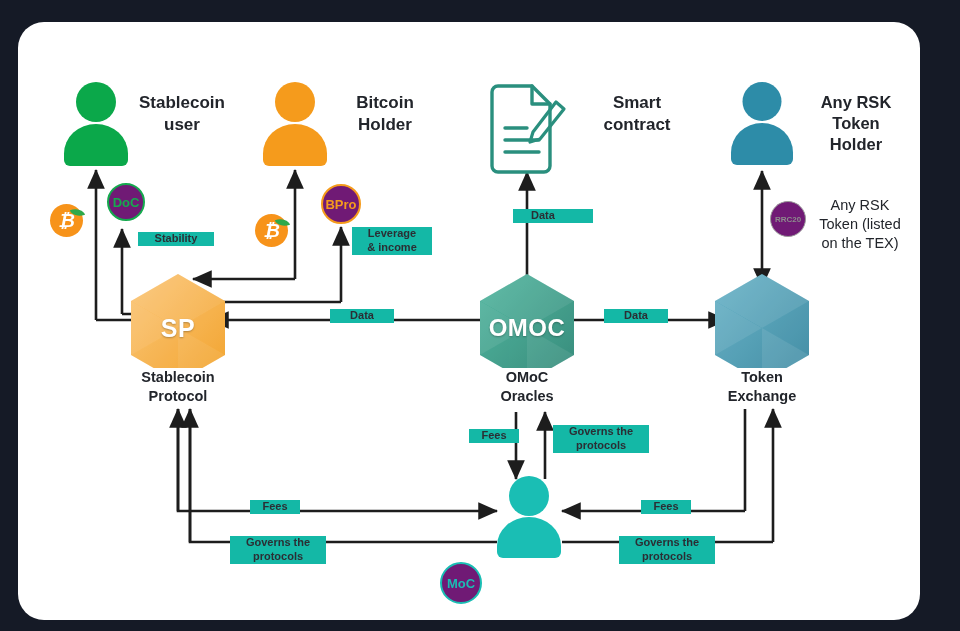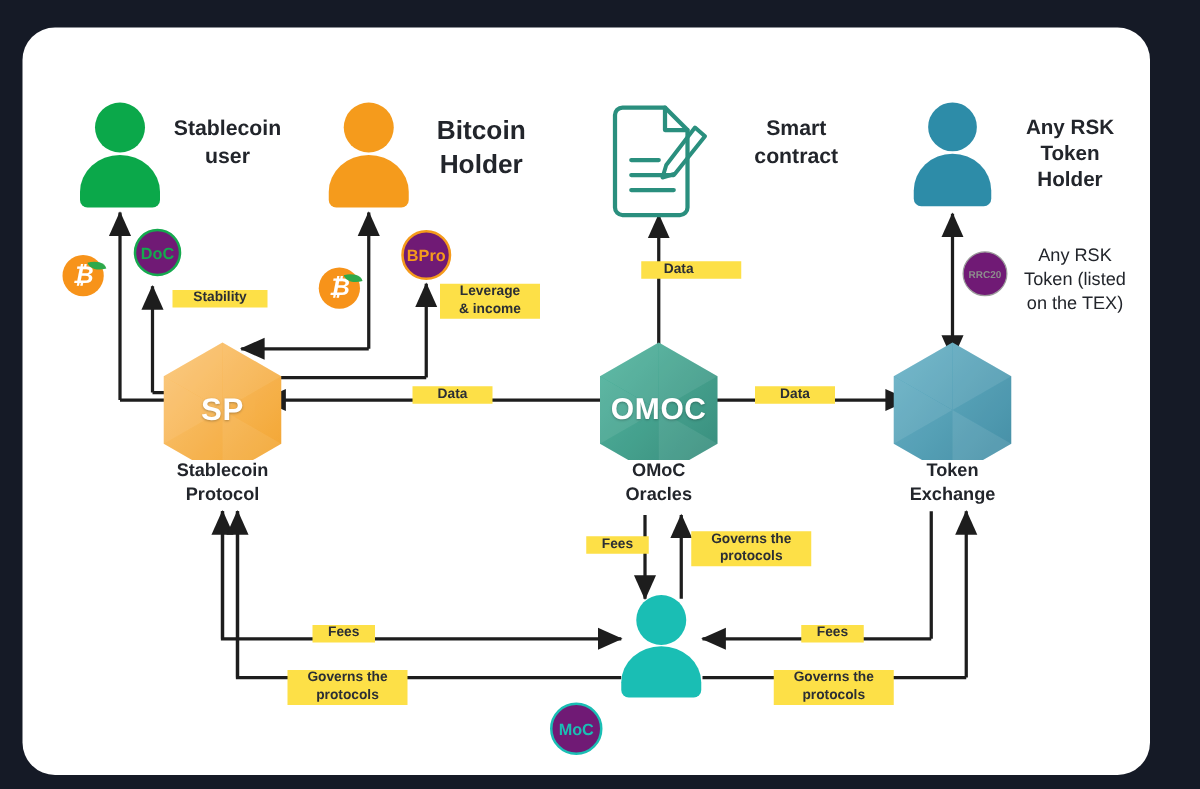--- a/index.html
+++ b/index.html
@@ -41,21 +41,21 @@
     line-height:1.28;
   }
   .sub{
     position:absolute;text-align:center;
     color:#22252b;line-height:1.3;
   }
   .edgelabel{
     position:absolute;text-align:center;
     font-weight:bold;color:#2b2e34;
     font-size:11px;line-height:1.25;
-    background:#fde047;
+    background:#14b8a6;
     padding:0 2px;
   }
   .nodecap{
     position:absolute;text-align:center;
     font-weight:bold;color:#22252b;
     font-size:14.5px;line-height:1.3;
     background:#ffffff;
   }
 
   
@@ -216,21 +216,21 @@
   </div>
 
   <div class="person" style="left:497px;top:452px;width:64px;height:80px;">
     <div class="head" style="width:40px;height:40px;background:#1ABEB4;"></div>
     <div class="body" style="width:64px;height:41px;top:41px;background:#1ABEB4;"></div>
   </div>
 
   <div class="ttl" style="left:122px;top:68px;width:120px;font-size:17px;white-space:pre-line;">Stablecoin
 user</div>
 
-  <div class="ttl" style="left:330px;top:68px;width:110px;font-size:21px;white-space:pre-line;">Bitcoin
+  <div class="ttl" style="left:330px;top:68px;width:110px;font-size:17px;white-space:pre-line;">Bitcoin
 Holder</div>
 
   <div class="ttl" style="left:578px;top:68px;width:118px;font-size:17px;white-space:pre-line;">Smart
 contract</div>
 
   <div class="ttl" style="left:800px;top:68px;width:112px;font-size:16.5px;white-space:pre-line;">Any RSK
 Token
 Holder</div>
 
   <div class="sub" style="left:800px;top:172px;width:120px;font-size:14.5px;white-space:pre-line;">Any RSK

